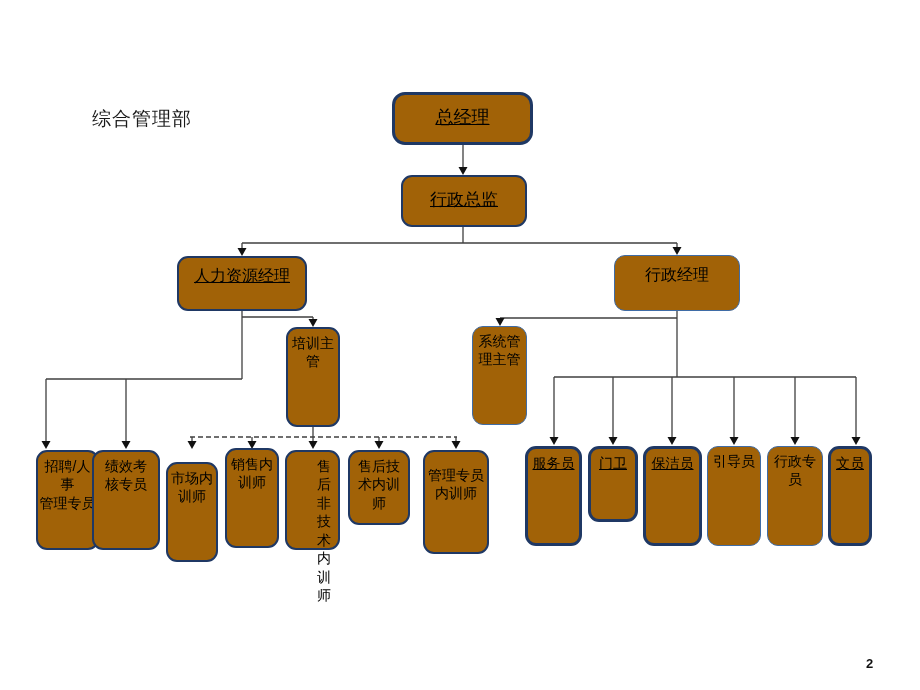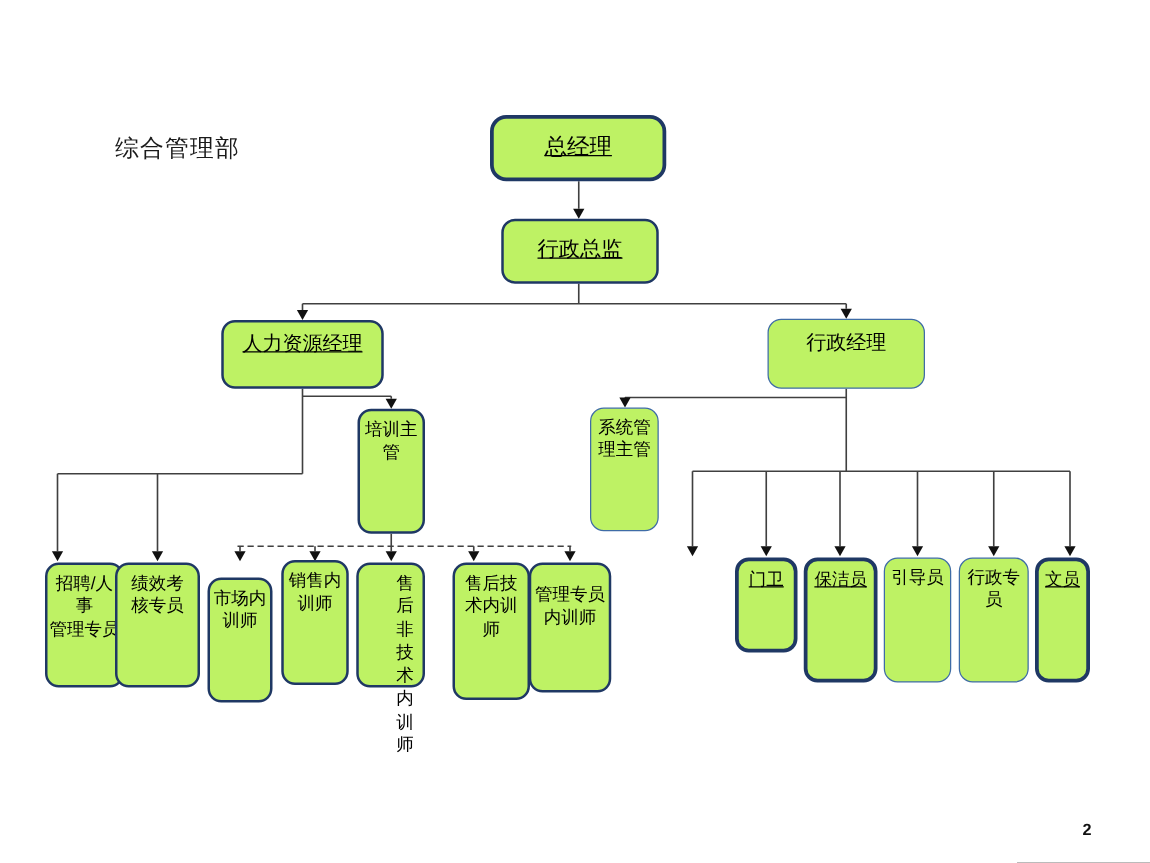--- a/index.html
+++ b/index.html
@@ -8,21 +8,21 @@
     font-family:"Liberation Sans","DejaVu Sans",sans-serif;color:#000;
   }
   .title{
     position:absolute;left:92px;top:106px;font-size:19px;letter-spacing:1px;color:#1a1a1a;
   }
   .pagenum{
     position:absolute;left:866px;top:656px;font-size:13px;font-weight:bold;color:#111;
   }
   .wires{position:absolute;left:0;top:0;width:920px;height:690px;}
   .node{
-    position:absolute;background:#bef264;border:2px solid #24466e;border-radius:11px;
+    position:absolute;background:#a16207;border:2px solid #24466e;border-radius:11px;
     box-sizing:border-box;text-align:center;font-size:14px;line-height:1.32;
     padding:5px 1px 0;display:block;
   }
   .node .lbl{white-space:pre-line;display:inline-block;}
   .underline .lbl{text-decoration:underline;}
   .b-strong{border-color:#1f3864;border-width:3px;}
   .b-med{border-color:#1f3864;border-width:2px;}
   .b-thin{border-color:#3f6ca6;border-width:1.5px;}
 
   
@@ -31,21 +31,21 @@
   .n-hr   {left:177px;top:256px;width:130px;height:55px;font-size:16px;padding-top:7px;border-width:2.5px;}
   .n-am   {left:614px;top:255px;width:126px;height:56px;font-size:16px;padding-top:8px;}
   .n-ts   {left:286px;top:327px;width:54px; height:100px;}
   .n-sms  {left:472px;top:326px;width:55px; height:99px;}
 
   .n-rec  {left:8px;  top:450px;width:63px;height:100px;margin-left:28px;}
   .n-perf {left:92px; top:450px;width:68px;height:100px;}
   .n-mkt  {left:166px;top:462px;width:52px;height:100px;}
   .n-sales{left:225px;top:448px;width:54px;height:100px;}
   .n-asn  {left:285px;top:450px;width:55px;height:100px;padding-left:24px;}
-  .n-ast  {left:348px;top:450px;width:62px;height:110px;margin-left:14px;}
+  .n-ast  {left:348px;top:450px;width:62px;height:75px;}
   .n-der  {left:423px;top:450px;width:66px;height:104px;padding-top:14px;}
 
   .n-srv  {left:525px;top:446px;width:57px;height:100px;}
   .n-gate {left:588px;top:446px;width:50px;height:76px;}
   .n-clean{left:643px;top:446px;width:59px;height:100px;}
   .n-guide{left:707px;top:446px;width:54px;height:100px;}
   .n-adsp {left:767px;top:446px;width:56px;height:100px;}
   .n-clerk{left:828px;top:446px;width:44px;height:100px;}
 </style>
 </head>
@@ -147,20 +147,23 @@
   <div class="node n-ast b-med">
     <span class="lbl">售后技
 术内训
 师</span>
   </div>
   <div class="node n-der b-med">
     <span class="lbl">管理专员
 内训师</span>
   </div>
 
+  <div class="node n-srv b-strong underline">
+    <span class="lbl">服务员</span>
+  </div>
   <div class="node n-gate b-strong underline">
     <span class="lbl">门卫</span>
   </div>
   <div class="node n-clean b-strong underline">
     <span class="lbl">保洁员</span>
   </div>
   <div class="node n-guide b-thin">
     <span class="lbl">引导员</span>
   </div>
   <div class="node n-adsp b-thin">

